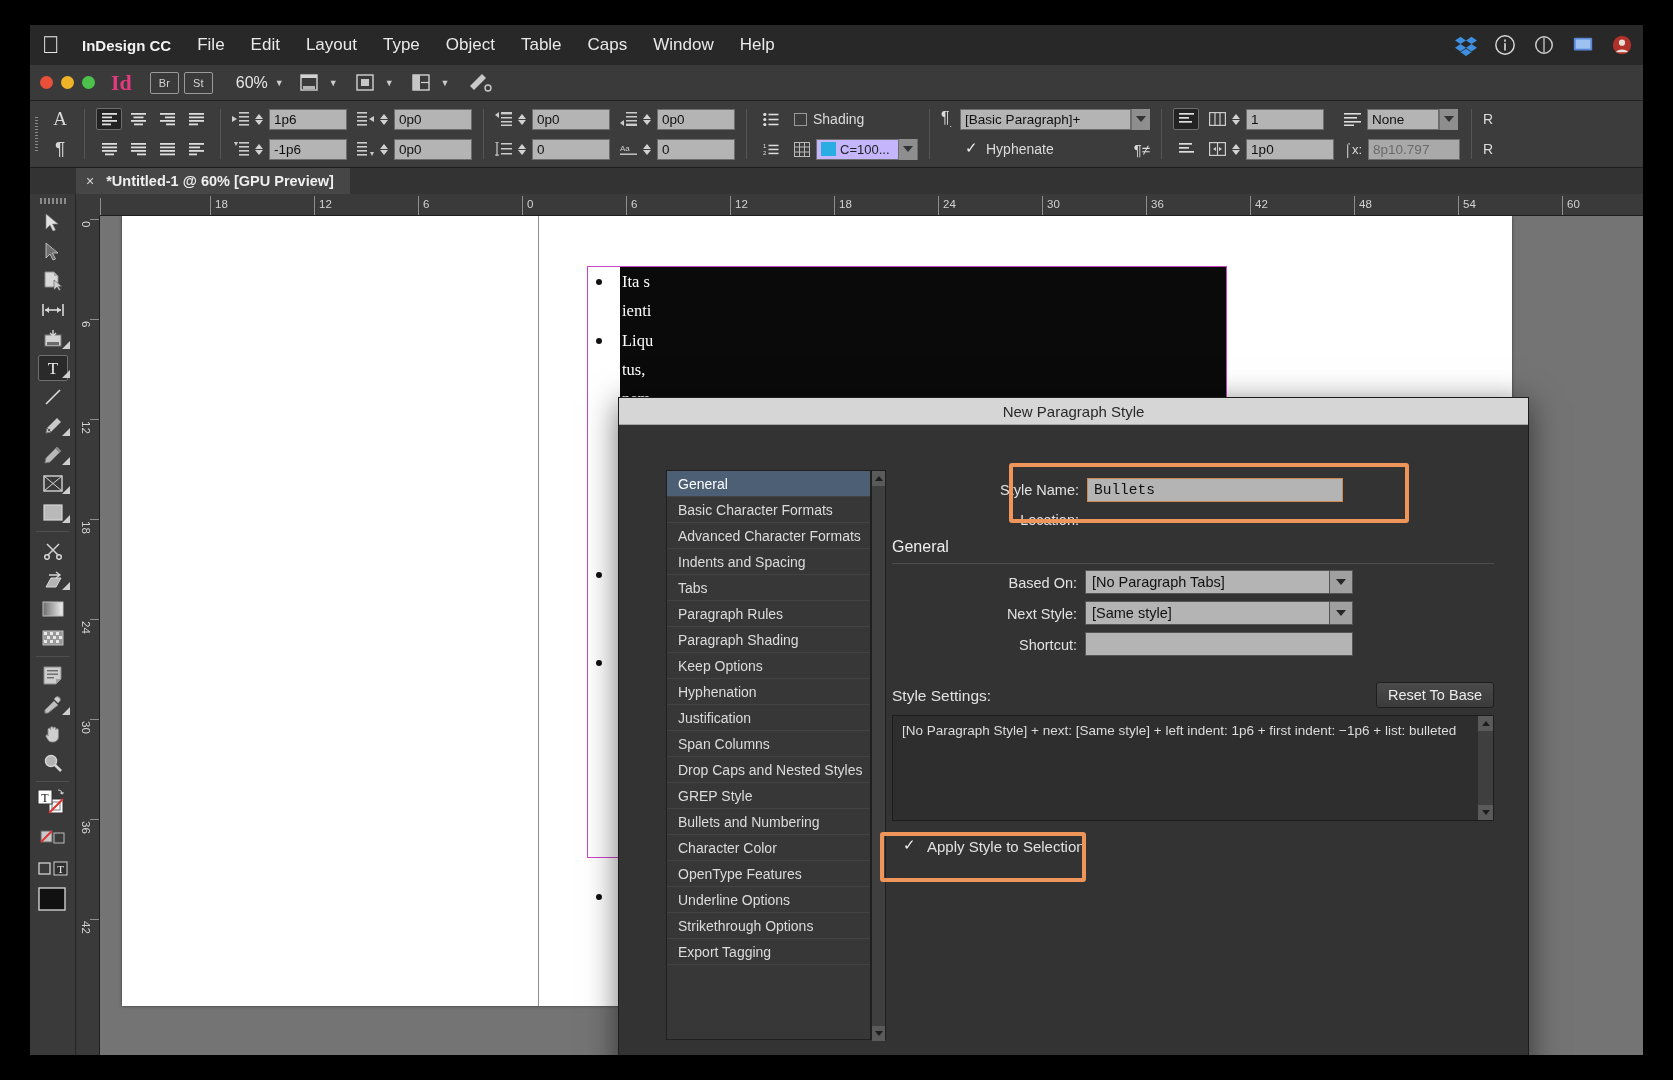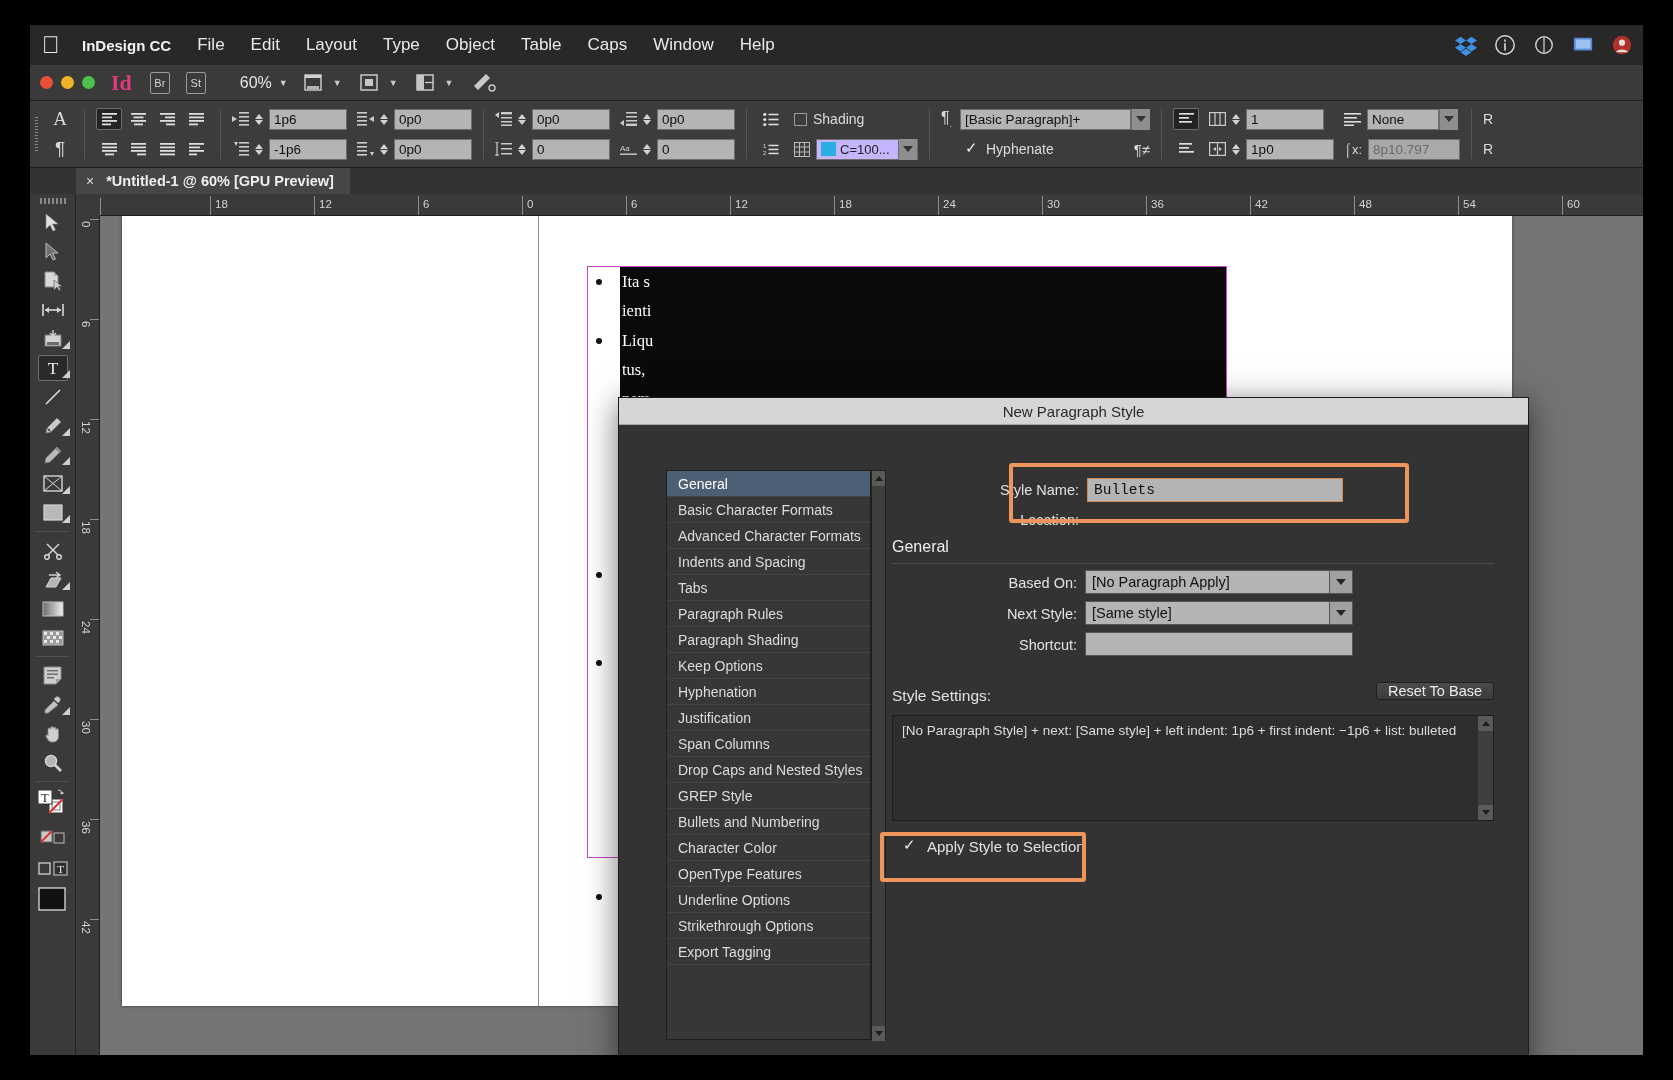--- a/index.html
+++ b/index.html
@@ -36,23 +36,23 @@
   .apptoolbar {
     height: 36px; background: #3a3a3a;
     display: flex; align-items: center; padding-left: 8px;
     border-bottom: 1px solid #202020;
   }
   .traffic { display: flex; gap: 8px; margin-right: 16px; padding-left: 2px;}
   .dot { width: 13px; height: 13px; border-radius: 50%; }
   .dot.r { background: #e8503a; } .dot.y { background: #f0b429; } .dot.g { background: #4cc24c; }
   .id-logo { color: #e2397f; font-weight: bold; font-size: 22px; font-family:"Liberation Serif",serif; margin-right: 18px; }
   .sq-btn {
-    width: 20px; height: 22px; border: 1px solid #9a9a9a; color: #d5d5d5;
+    width: 29px; height: 22px; border: 1px solid #9a9a9a; color: #d5d5d5;
     font-size: 11px; display: flex; align-items: center; justify-content: center;
-    margin-right: 16px; border-radius: 2px;
+    margin-right: 5px; border-radius: 2px;
   }
   .zoom-box { display: flex; align-items: center; color: #e6e6e6; font-size: 16px; margin: 0 16px 0 18px; }
   .caret { margin-left: 7px; font-size: 9px; color:#ccc;}
   .tb-ic { display: flex; align-items: center; margin-right: 18px; }
 
   
   .ctrlpanel {
     height: 67px; background: #3c3c3c; position: relative;
     border-bottom: 1px solid #1d1d1d;
     display: flex; align-items: stretch;
@@ -1175,39 +1175,39 @@
             <div class="tfield" style="position:absolute;left:200px;top:28px;width:256px;border-color:#d08a4f;font-family:Liberation Mono, monospace;">Bullets</div>
 
             <div style="position:absolute;left:110px;top:62px;width:82px;" class="lbl lbl-r">Location:</div>
             <div style="position:absolute;left:200px;top:62px;" class="lbl"></div>
 
             <div class="sect-title" style="position:absolute;left:5px;top:88px;">General</div>
             <div class="hrule" style="position:absolute;left:5px;top:113px;right:10px;"></div>
 
             <div class="lbl lbl-r" style="position:absolute;left:60px;top:125px;width:130px;">Based On:</div>
             <div class="dd" style="position:absolute;left:198px;top:120px;width:268px;">
-              <span class="tfield">[No Paragraph Apply]</span>
+              <span class="tfield">[No Paragraph Tabs]</span>
               <span class="dd-arrow">
                   <i></i>
                 </span>
             </div>
 
             <div class="lbl lbl-r" style="position:absolute;left:60px;top:156px;width:130px;">Next Style:</div>
             <div class="dd" style="position:absolute;left:198px;top:151px;width:268px;">
               <span class="tfield">[Same style]</span>
               <span class="dd-arrow">
                   <i></i>
                 </span>
             </div>
 
             <div class="lbl lbl-r" style="position:absolute;left:60px;top:187px;width:130px;">Shortcut:</div>
             <div class="tfield" style="position:absolute;left:198px;top:182px;width:268px;"></div>
 
             <div class="lbl" style="position:absolute;left:5px;top:237px;font-size:15.5px;">Style Settings:</div>
-            <div class="btn" style="position:absolute;right:10px;top:232px;width:118px;height:18px;">Reset To Base</div>
+            <div class="btn" style="position:absolute;right:10px;top:232px;width:118px;height:26px;">Reset To Base</div>
 
             <div class="settings-box" style="position:absolute;left:5px;top:265px;right:10px;">
               <span>[No Paragraph Style] + next: [Same style] + left indent: 1p6 + first indent: −1p6 +  list: bulleted</span>
               <span class="settings-scroll">
                 <span class="scr-arrow" style="display:flex">
                     <i class="up"></i>
                   </span>
                 <span style="display:block;height:74px;background:#3f3f3f"></span>
                 <span class="scr-arrow" style="display:flex">
                     <i class="dn"></i>

